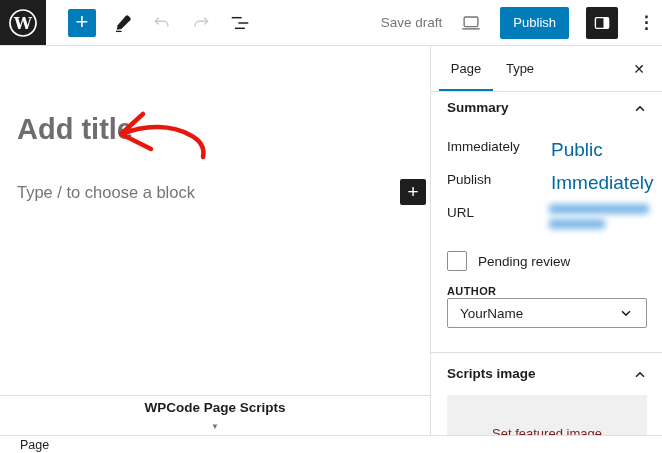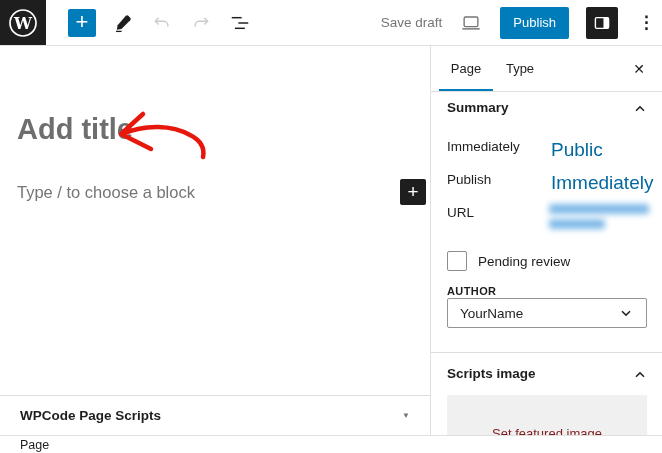--- a/index.html
+++ b/index.html
@@ -33,21 +33,21 @@
   .post-title{ position:absolute; left:17px; top:67px; font-size:29px;
                font-weight:bold; color:#6e6e6e; cursor:text; }
   .red-arrow{ position:absolute; left:110px; top:58px; }
   .block-placeholder{ position:absolute; left:17px; top:137px; font-size:16.5px;
                       color:#757575; cursor:text; }
   .block-inserter{ position:absolute; left:400px; top:133px; width:26px; height:26px;
                    background:#1e1e1e; color:#fff; border-radius:2px; font-size:19px;
                    display:flex; align-items:center; justify-content:center; cursor:pointer; }
   .wpcode-panel{ position:absolute; left:0; top:349px; width:430px; height:40px;
                  border-top:1px solid #ddd; display:flex; align-items:center;
-                 justify-content:space-between; padding:12px 20px; cursor:pointer; }
+                 justify-content:space-between; padding:4px 20px; cursor:pointer;flex-direction:column; }
   .wpcode-title{ font-size:13.5px; font-weight:bold; }
   .wpcode-caret{ font-size:8px; color:#757575; }
 
   
   .sidebar{ position:absolute; top:46px; left:430px; width:232px; height:389px;
             background:#fff; border-left:1px solid #e0e0e0; overflow:hidden; }
   .tabs{ position:absolute; top:0; left:0; right:0; height:46px;
          border-bottom:1px solid #e0e0e0; display:flex; padding-left:8px; }
   .tab{ width:54px; display:flex; align-items:center; justify-content:center;
         font-size:13px; font-weight:500; cursor:pointer; }

